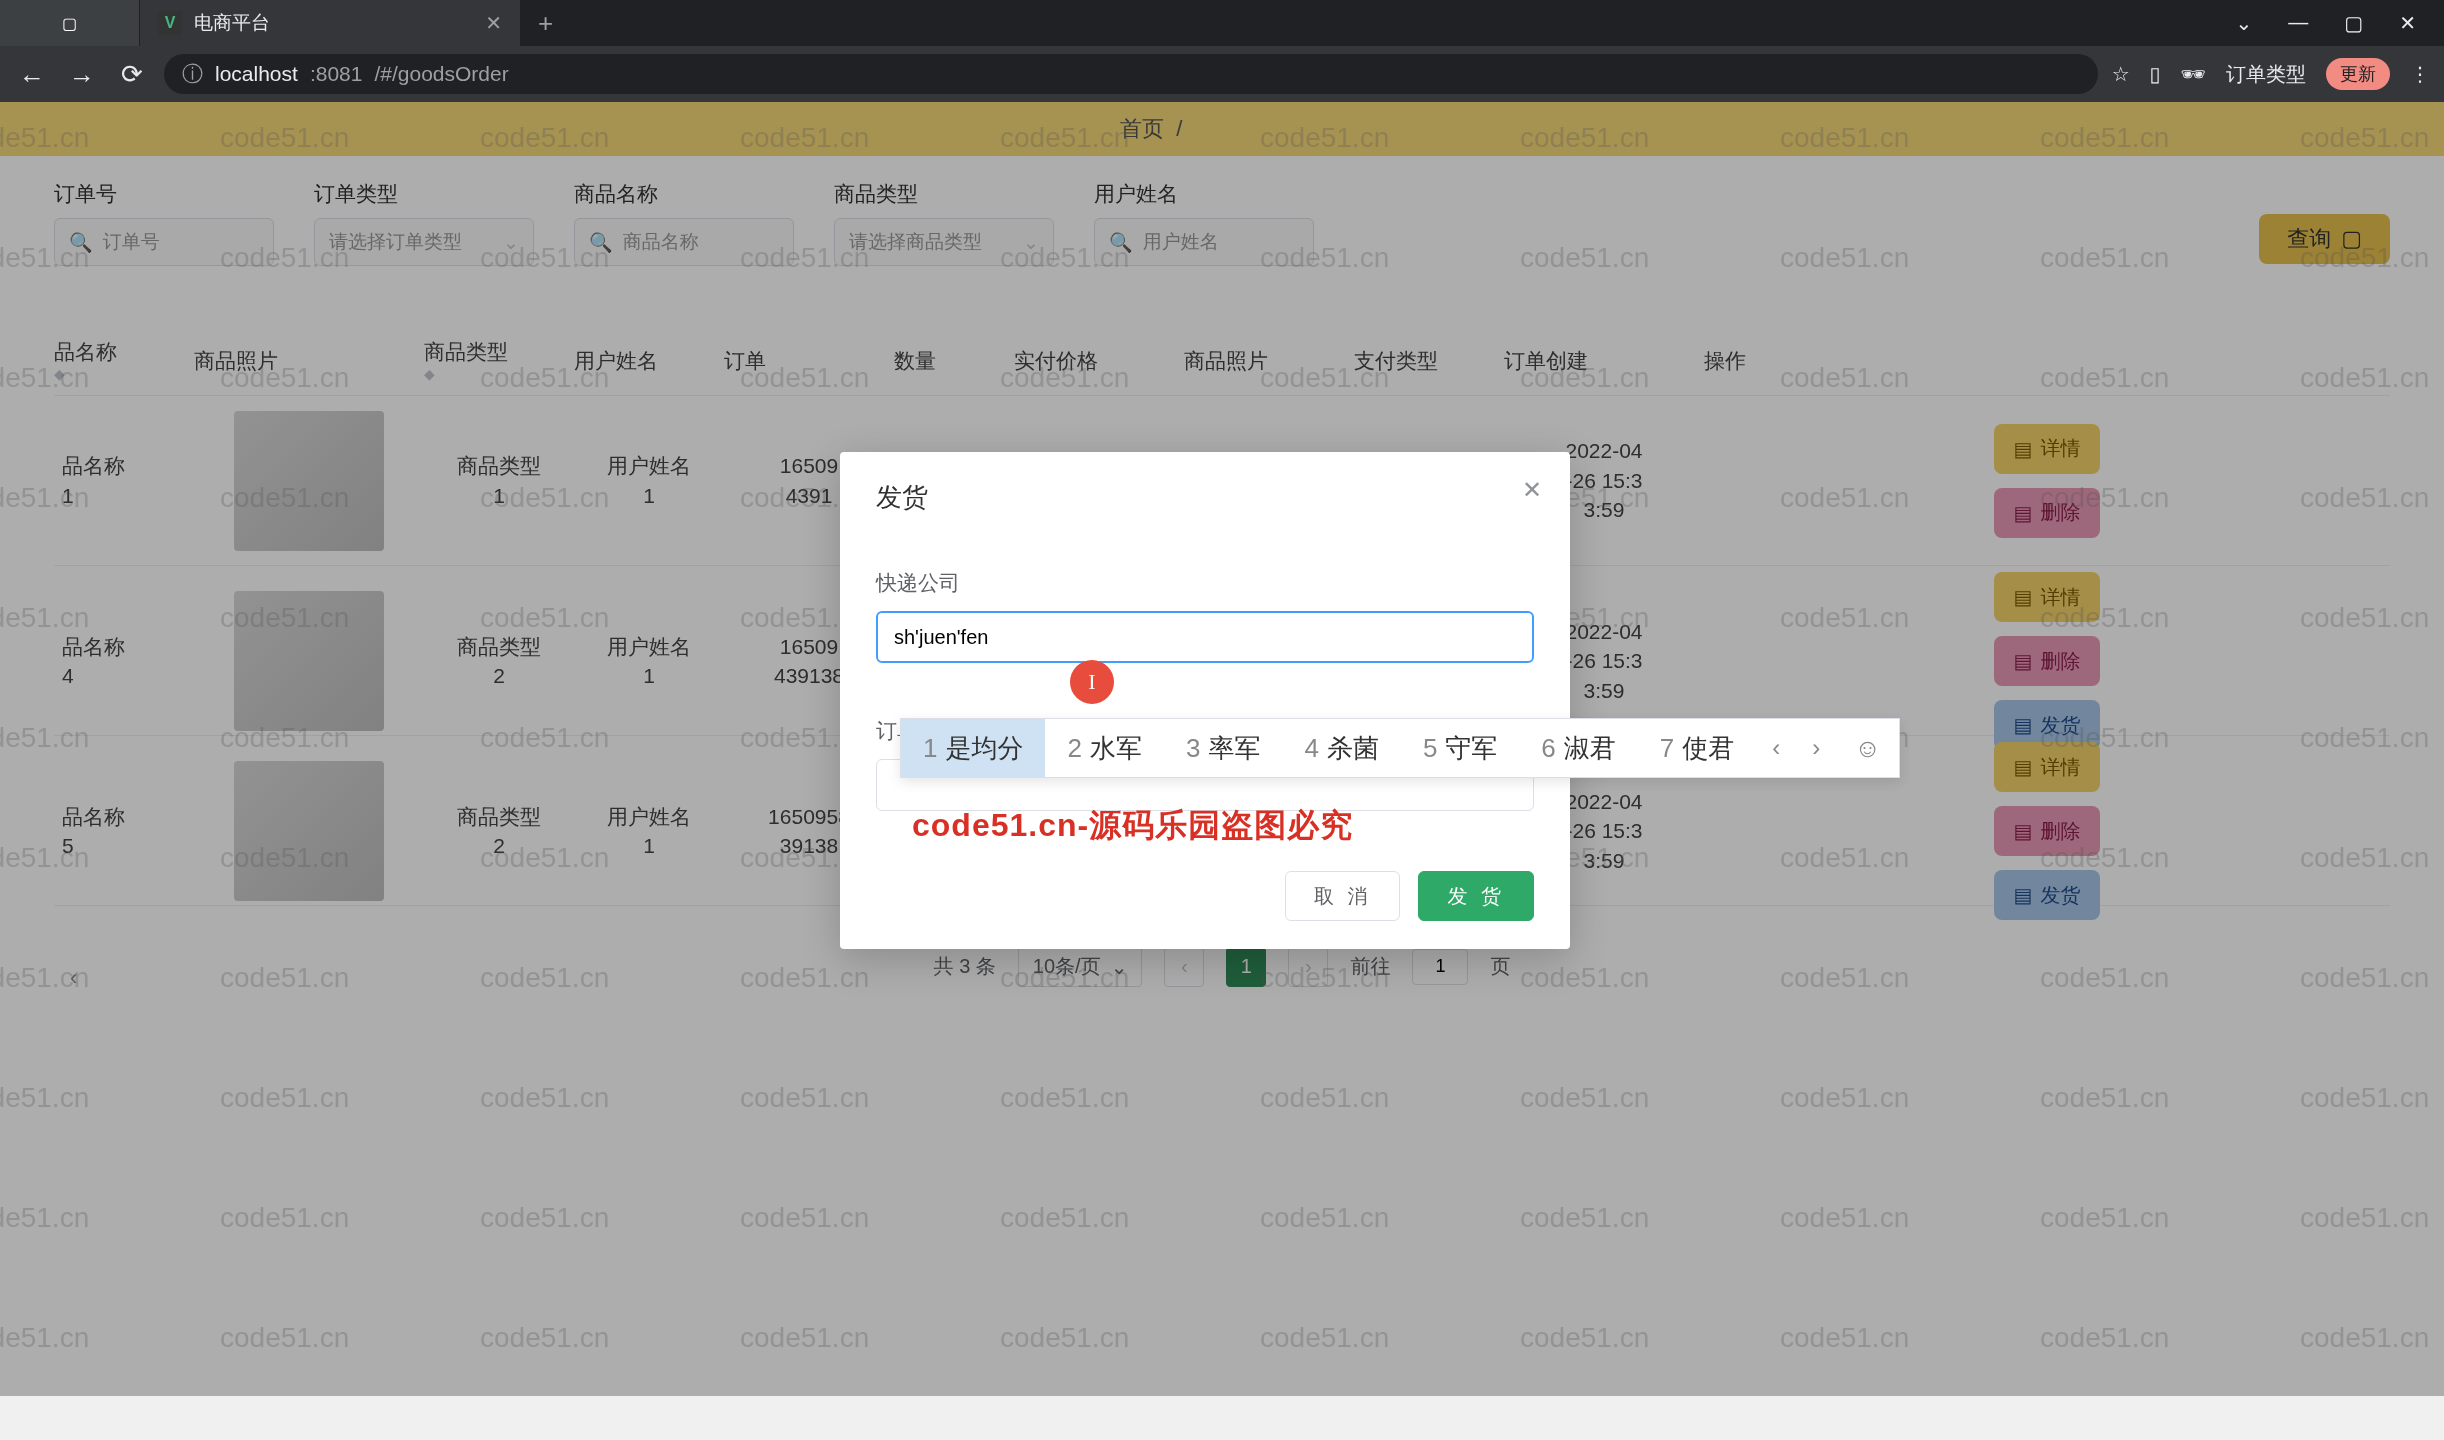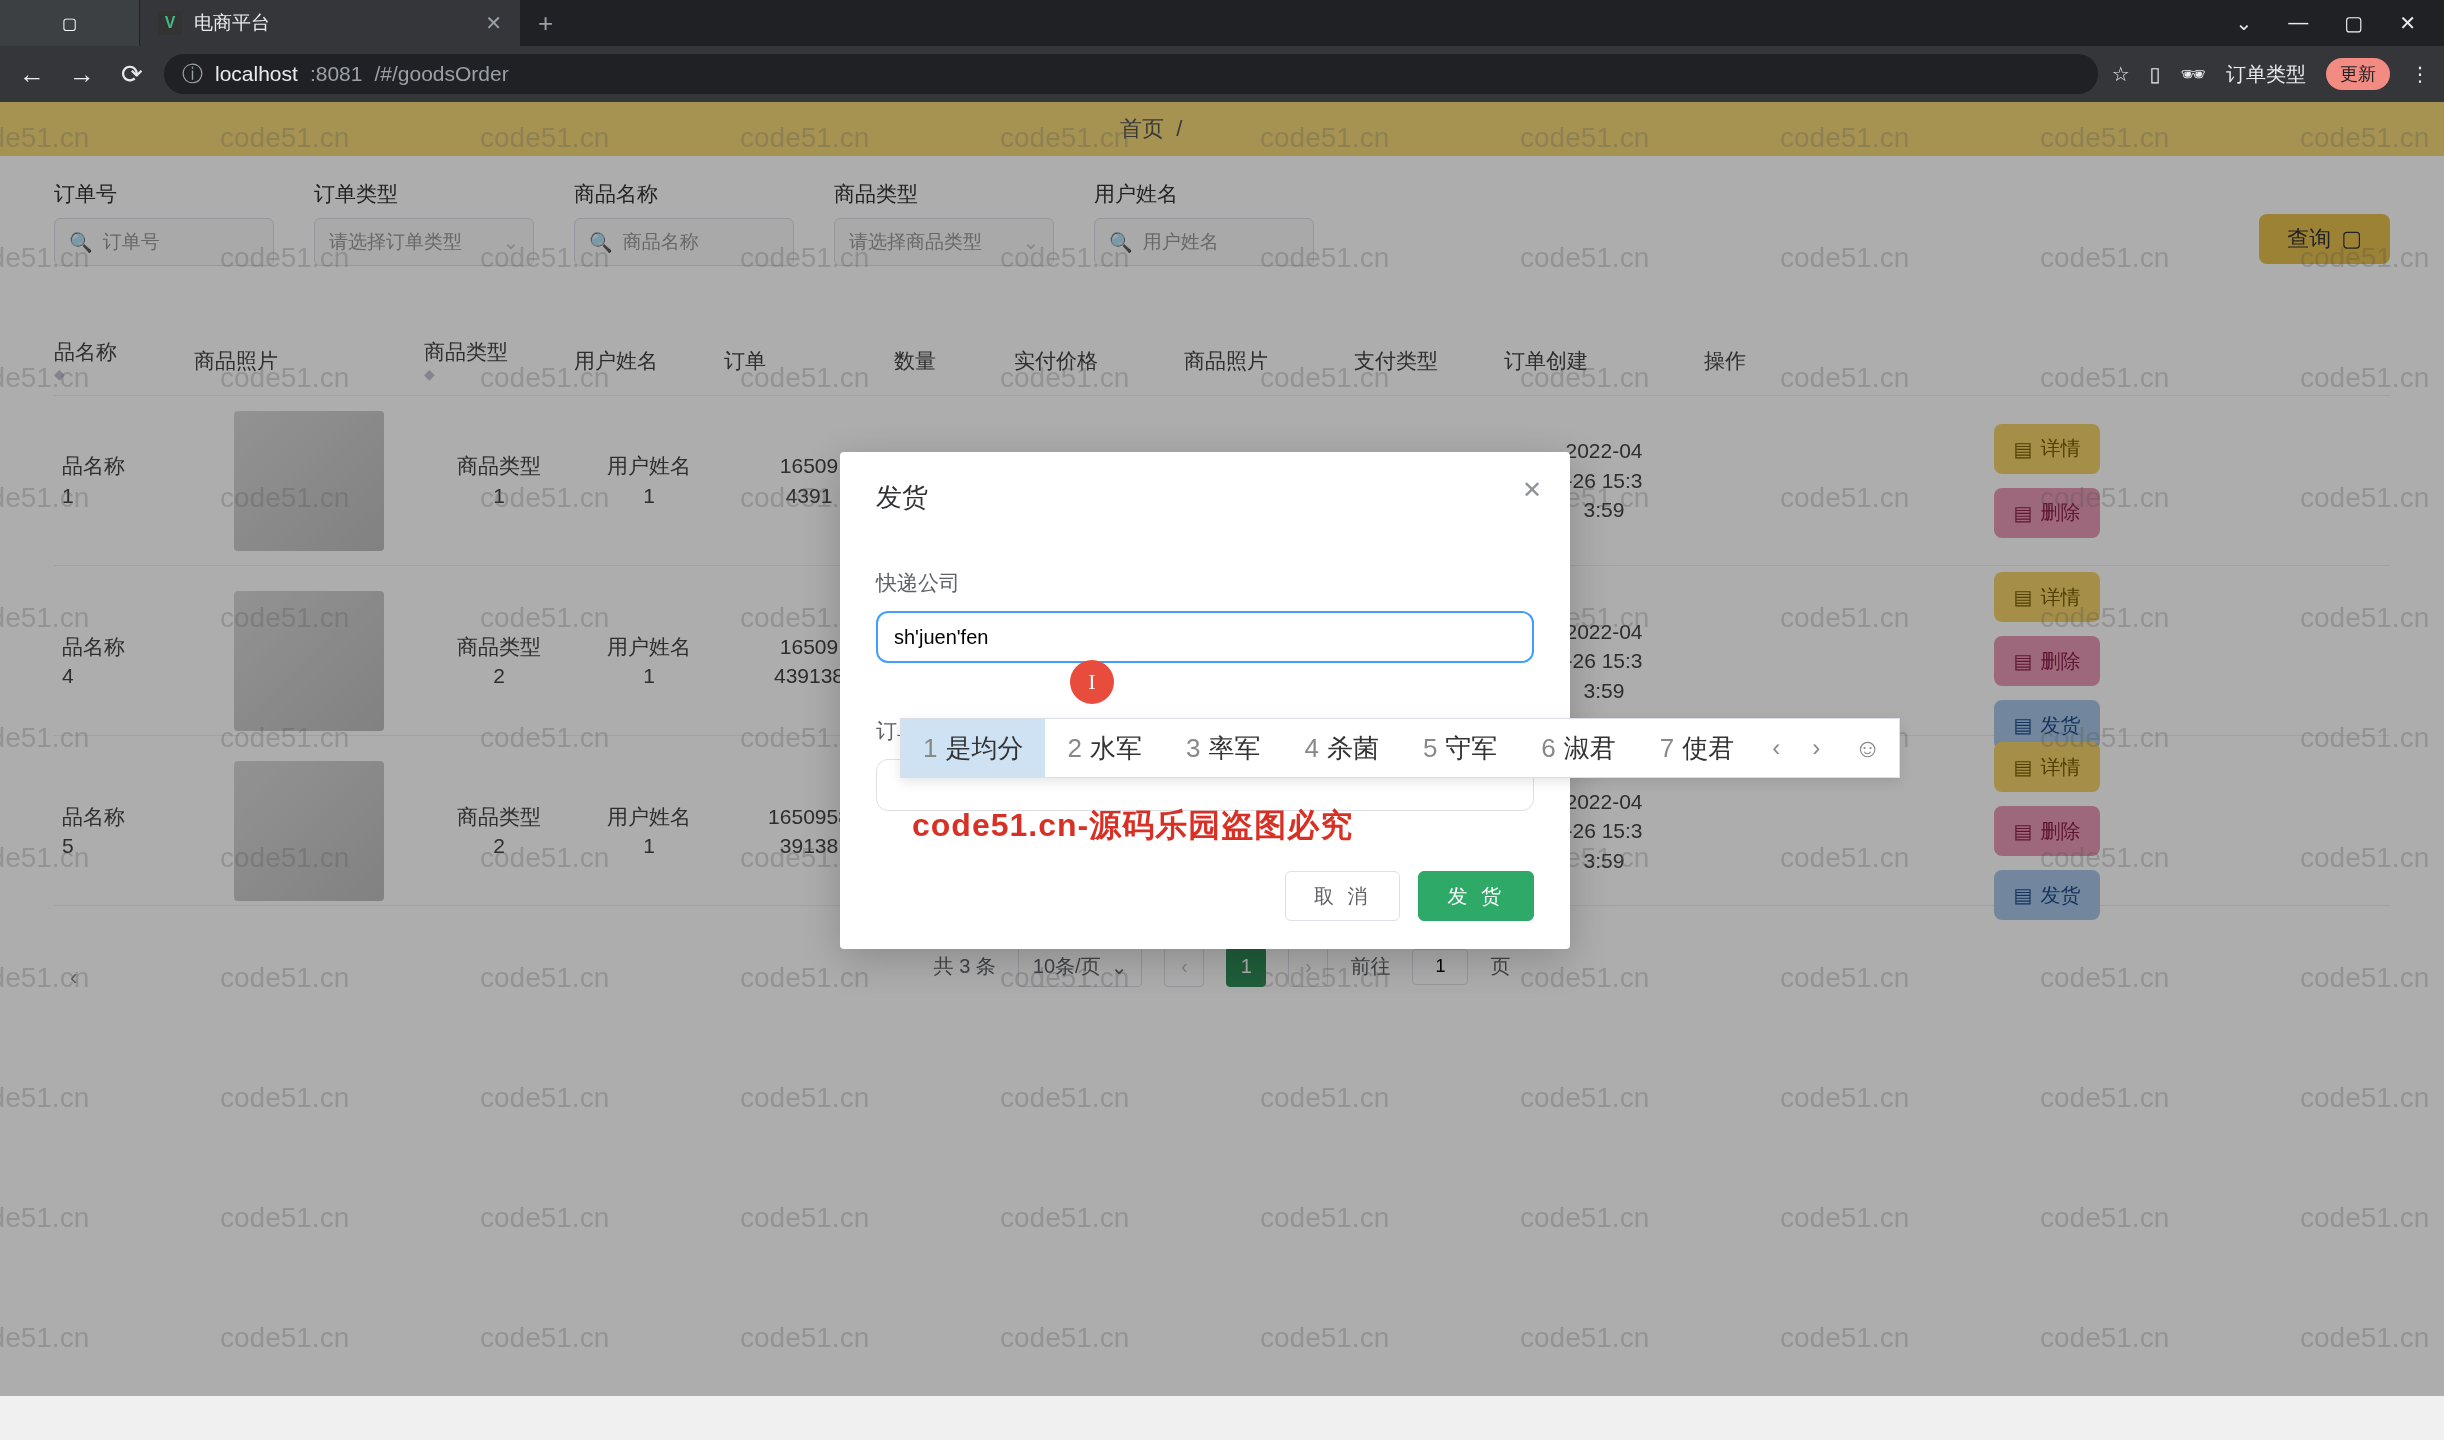--- a/index.html
+++ b/index.html
@@ -65,21 +65,21 @@
 .pager .pg-btn { width: 40px; height: 40px; border: 1px solid #dcdfe6; border-radius: 4px; display: flex; align-items: center; justify-content: center; background: #fff; color: #c0c4cc; }
 .pager .pg-btn.active { background: #2e8b57; color: #fff; border-color: #2e8b57; }
 .pager input { width: 56px; height: 36px; border: 1px solid #dcdfe6; border-radius: 4px; text-align: center; font-size: 18px; }
 
 
 .mask { position: absolute; inset: 0; background: rgba(0,0,0,0.32); z-index: 100; }
 .dialog { position: absolute; left: 840px; top: 350px; width: 730px; background: #fff; border-radius: 4px; z-index: 110; box-shadow: 0 10px 40px rgba(0,0,0,0.2); padding: 28px 36px; }
 .dialog-title { font-size: 26px; color: #303133; }
 .dialog-close { position: absolute; right: 28px; top: 24px; color: #909399; font-size: 24px; cursor: pointer; }
 .form-label { font-size: 21px; color: #606266; margin-top: 54px; margin-bottom: 14px; }
-.form-input { width: 100%; height: 52px; border: 2px solid #409eff; border-radius: 12px; padding: 0 16px; font-size: 20px; outline: none; }
+.form-input { width: 100%; height: 52px; border: 2px solid #409eff; border-radius: 6px; padding: 0 16px; font-size: 20px; outline: none; }
 .form-input.plain { border: 1px solid #dcdfe6; }
 .dialog-footer { display: flex; justify-content: flex-end; gap: 18px; margin-top: 60px; }
 .dbtn { height: 50px; padding: 0 28px; border-radius: 6px; font-size: 20px; border: 1px solid #dcdfe6; background: #fff; color: #606266; cursor: pointer; letter-spacing: 4px; }
 .dbtn.primary { background: #2fa968; color: #fff; border-color: #2fa968; }
 
 .red-marker { position: absolute; left: 1070px; top: 558px; width: 44px; height: 44px; border-radius: 50%; background: #e74c3c; z-index: 200; display: flex; align-items: center; justify-content: center; color: #fff; }
 
 
 .ime { position: absolute; left: 900px; top: 616px; height: 60px; background: #fff; border: 1px solid #dcdfe6; box-shadow: 0 4px 12px rgba(0,0,0,0.1); display: flex; align-items: center; z-index: 300; font-size: 26px; }
 .ime-item { padding: 0 22px; height: 100%; display: flex; align-items: center; gap: 8px; color: #333; }

